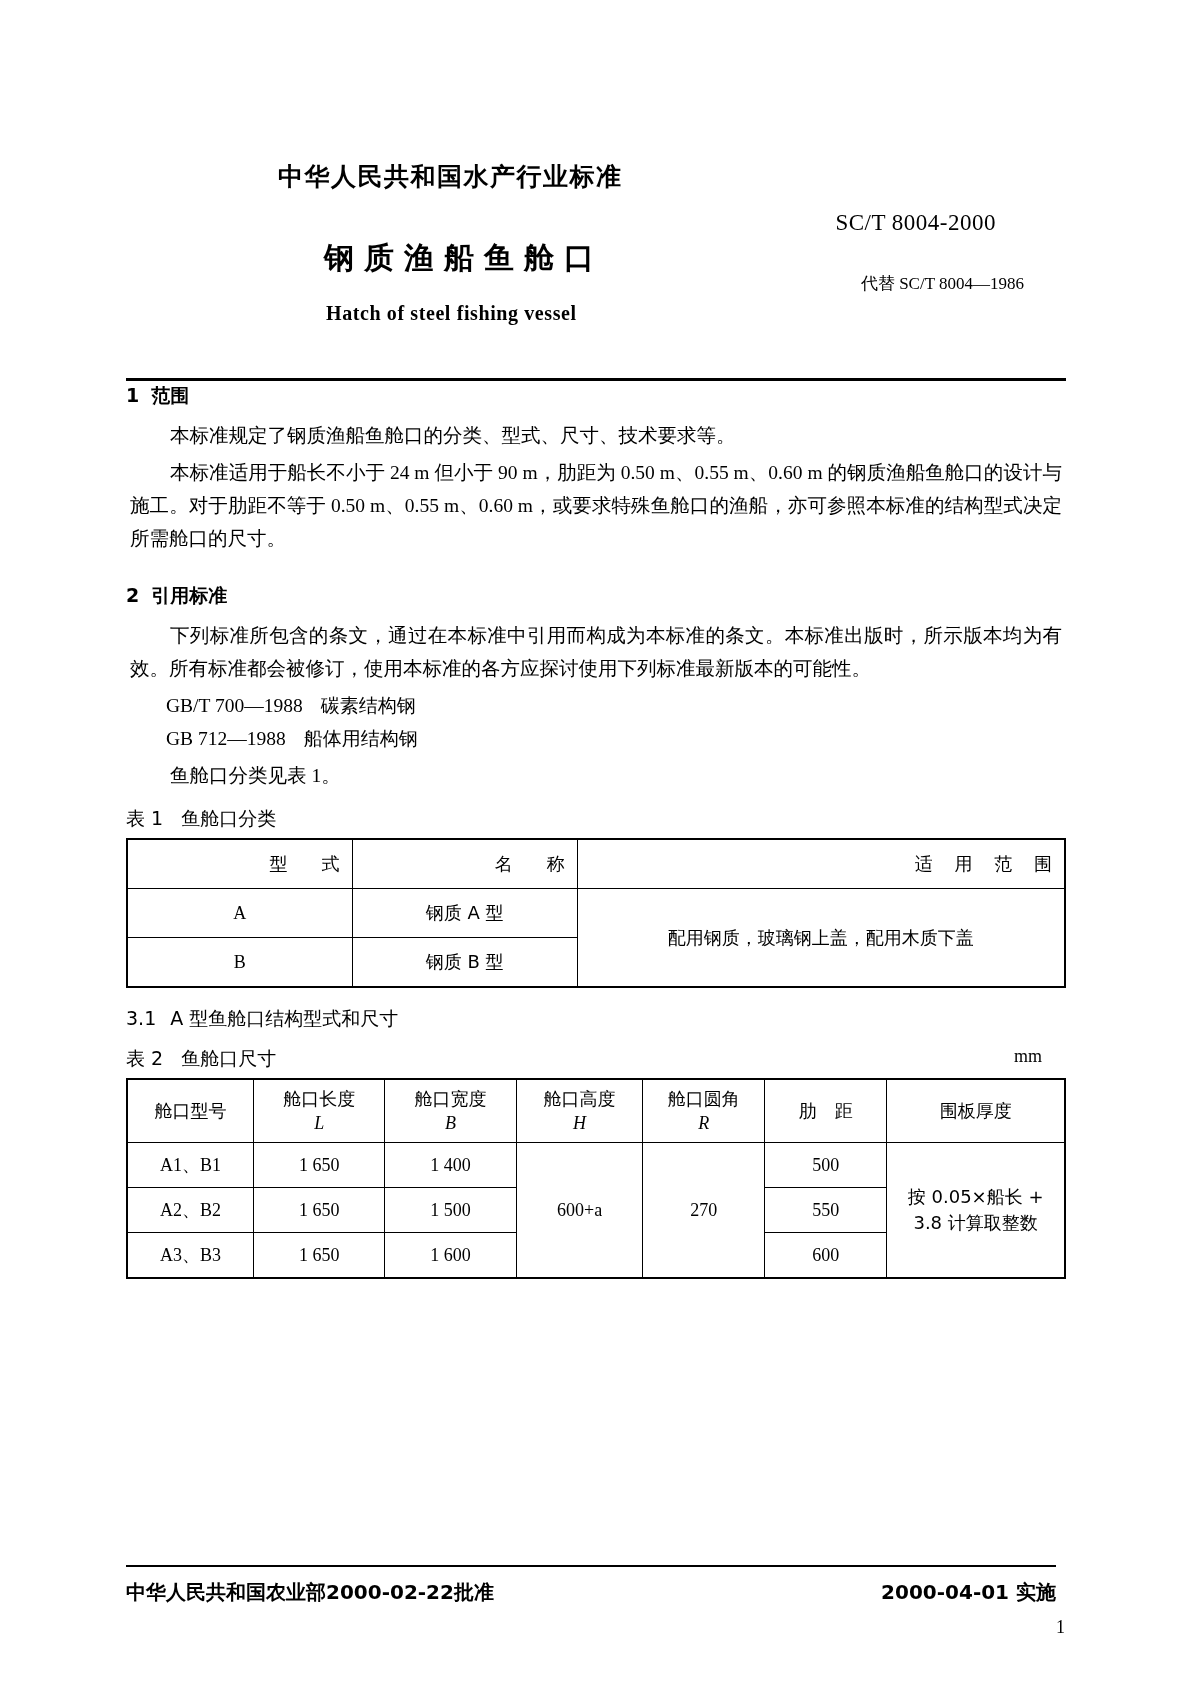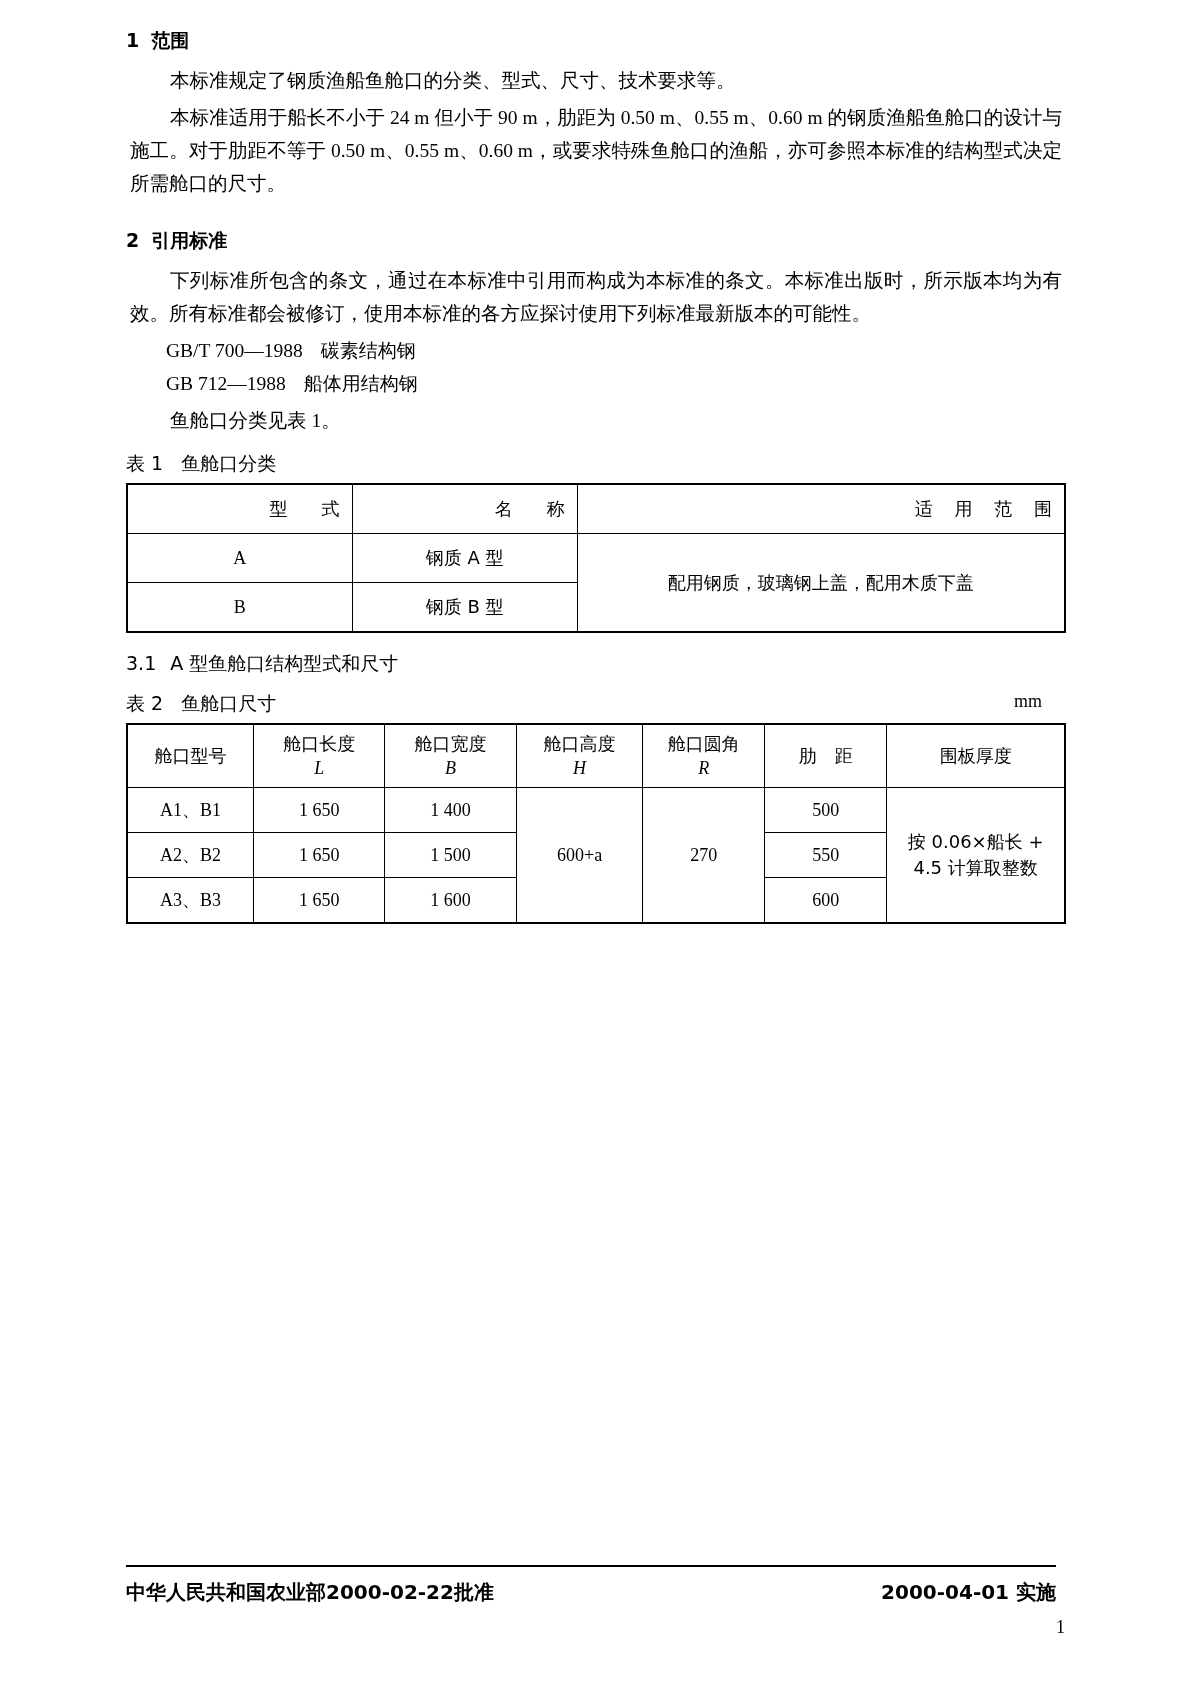--- a/index.html
+++ b/index.html
@@ -181,20 +181,28 @@
     font-size: 18px;
   }
 </style>
 </head>
 <body>
 
 <div class="page">
 
   <div class="content">
 
+    <div class="hdr">
+      <div class="hdr-national">中华人民共和国水产行业标准</div>
+      <div class="hdr-std-no">SC/T 8004-2000</div>
+      <div class="hdr-title">钢质渔船鱼舱口</div>
+      <div class="hdr-replaces">代替 SC/T 8004—1986</div>
+      <div class="hdr-en-title">Hatch of steel fishing vessel</div>
+      <div class="hdr-rule"></div>
+    </div>
 
     <div class="sec-head">
       <span class="num">1</span><span>范围</span>
     </div>
     <p class="para">本标准规定了钢质渔船鱼舱口的分类、型式、尺寸、技术要求等。</p>
     <p class="para">本标准适用于船长不小于 24 m 但小于 90 m，肋距为 0.50 m、0.55 m、0.60 m 的钢质渔船鱼舱口的设计与施工。对于肋距不等于 0.50 m、0.55 m、0.60 m，或要求特殊鱼舱口的渔船，亦可参照本标准的结构型式决定所需舱口的尺寸。</p>
 
     <div class="sec-head">
       <span class="num">2</span><span>引用标准</span>
     </div>
@@ -281,21 +289,21 @@
             <div class="cn">围板厚度</div>
           </td>
         </tr>
         <tr>
           <td>A1、B1</td>
           <td>1 650</td>
           <td>1 400</td>
           <td rowspan="3">600+a</td>
           <td rowspan="3">270</td>
           <td>500</td>
-          <td class="cn small" rowspan="3">按 0.06×船长 + 4.5 计算取整数</td>
+          <td class="cn small" rowspan="3">按 0.05×船长 + 3.8 计算取整数</td>
         </tr>
         <tr>
           <td>A2、B2</td>
           <td>1 650</td>
           <td>1 500</td>
           <td>550</td>
         </tr>
         <tr>
           <td>A3、B3</td>
           <td>1 650</td>

